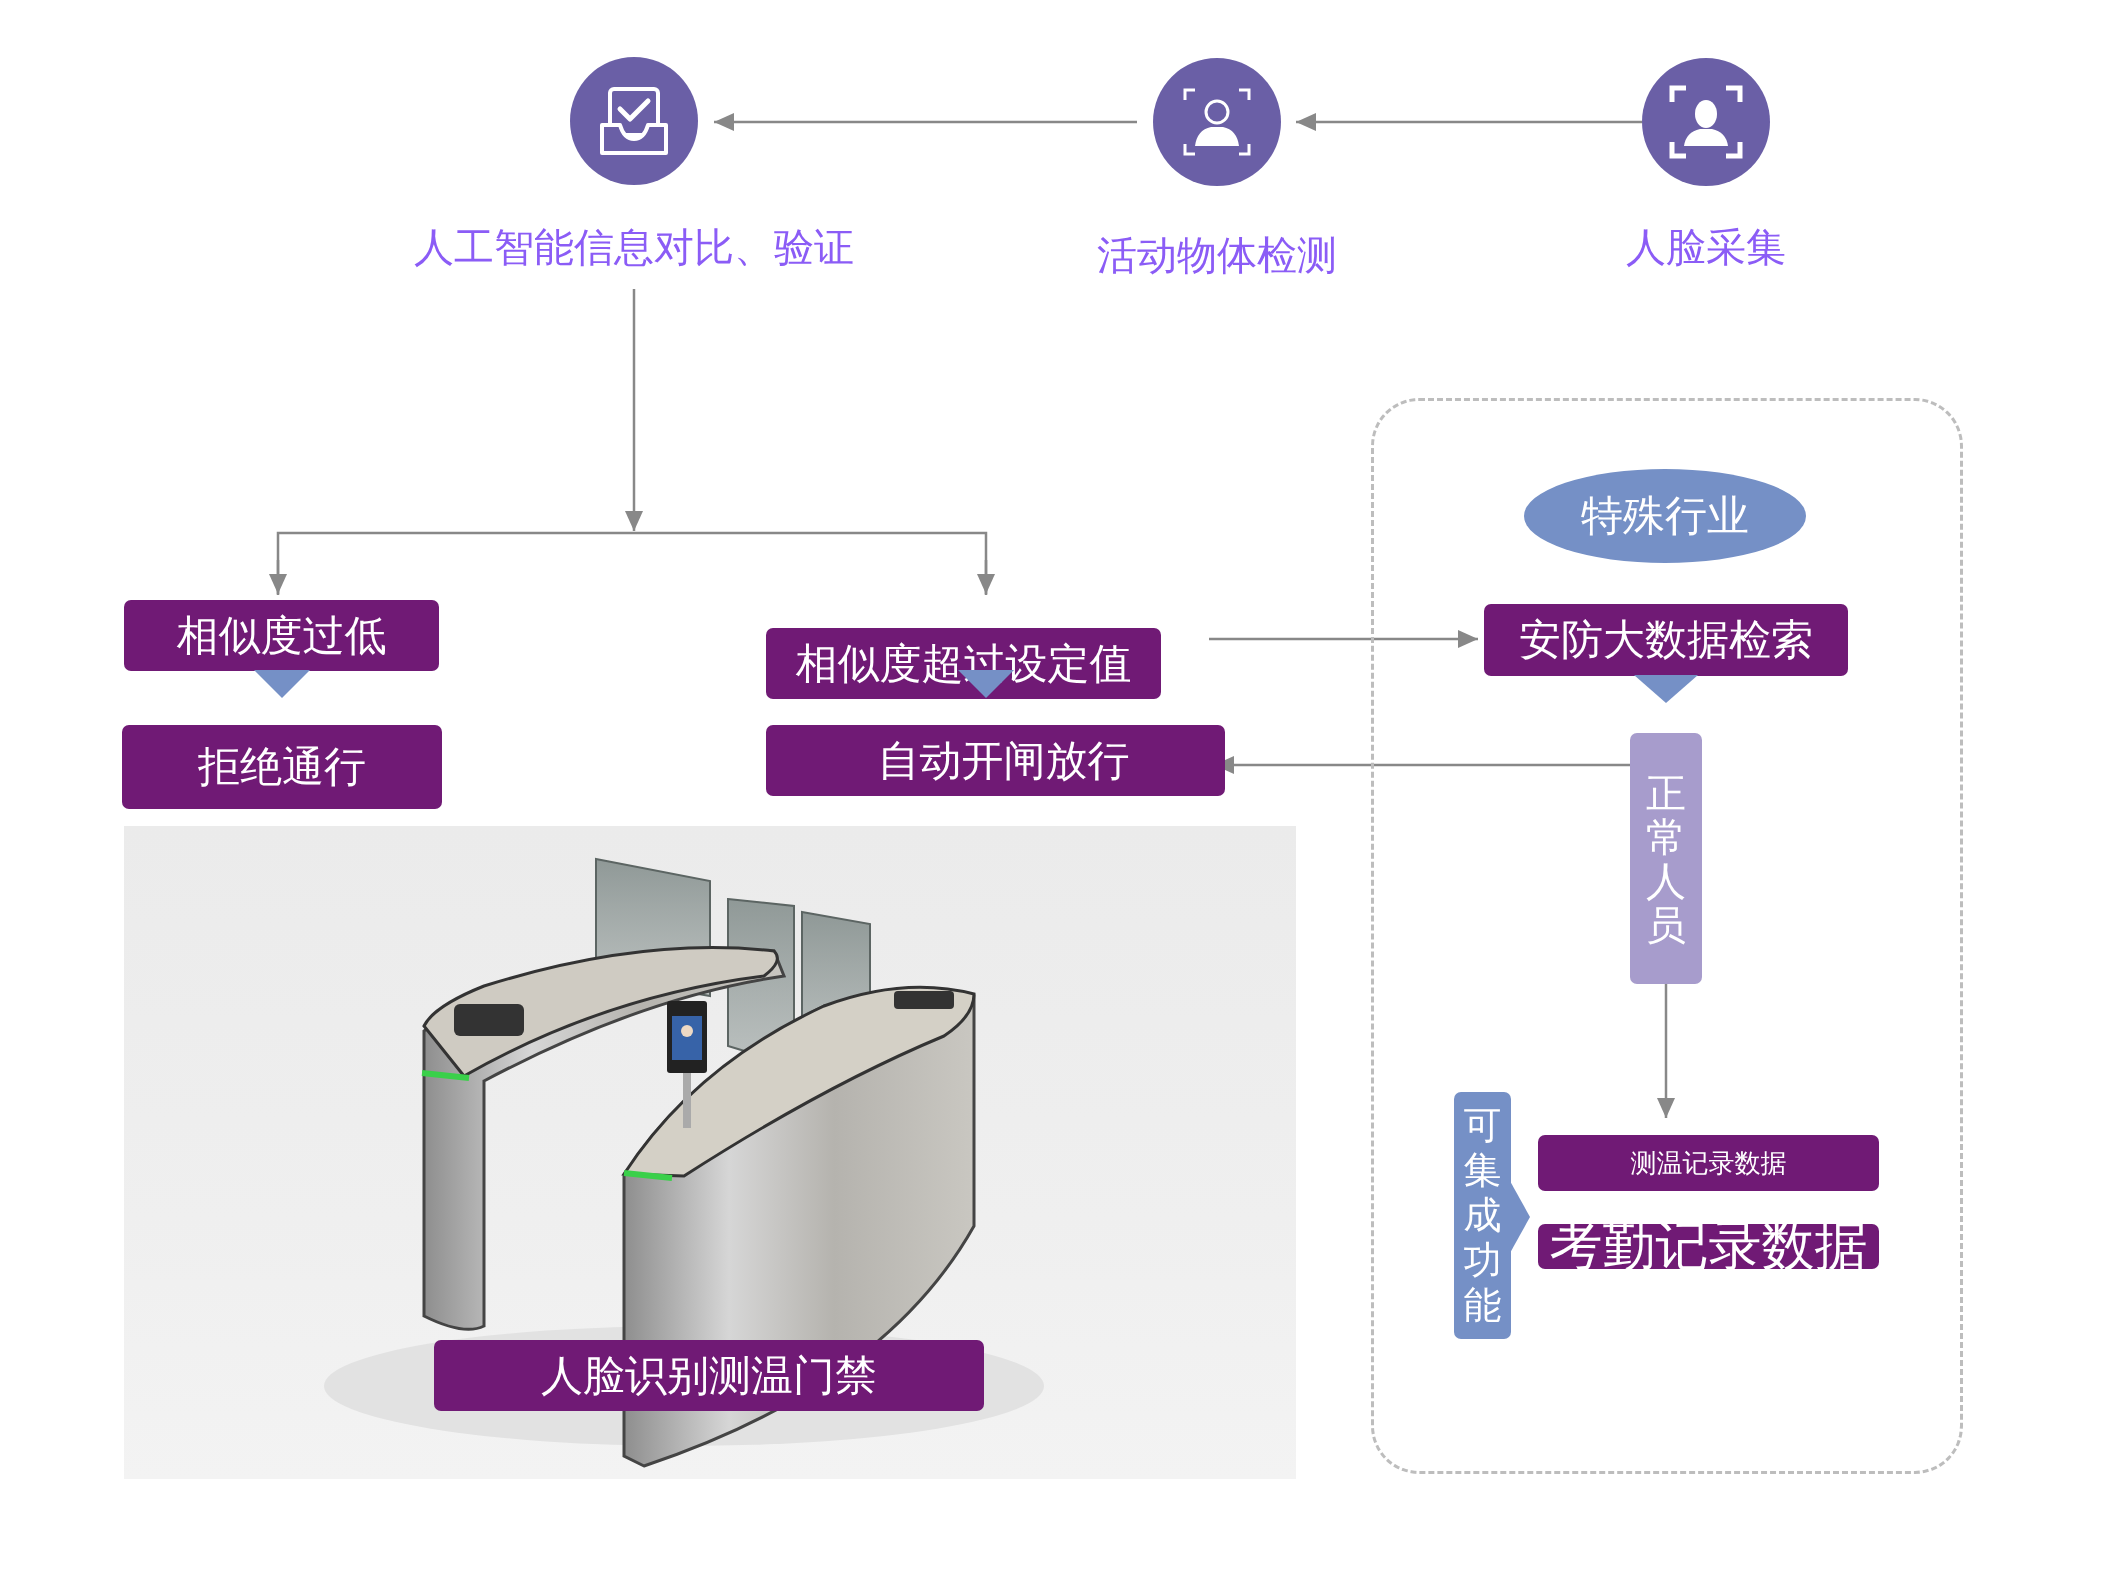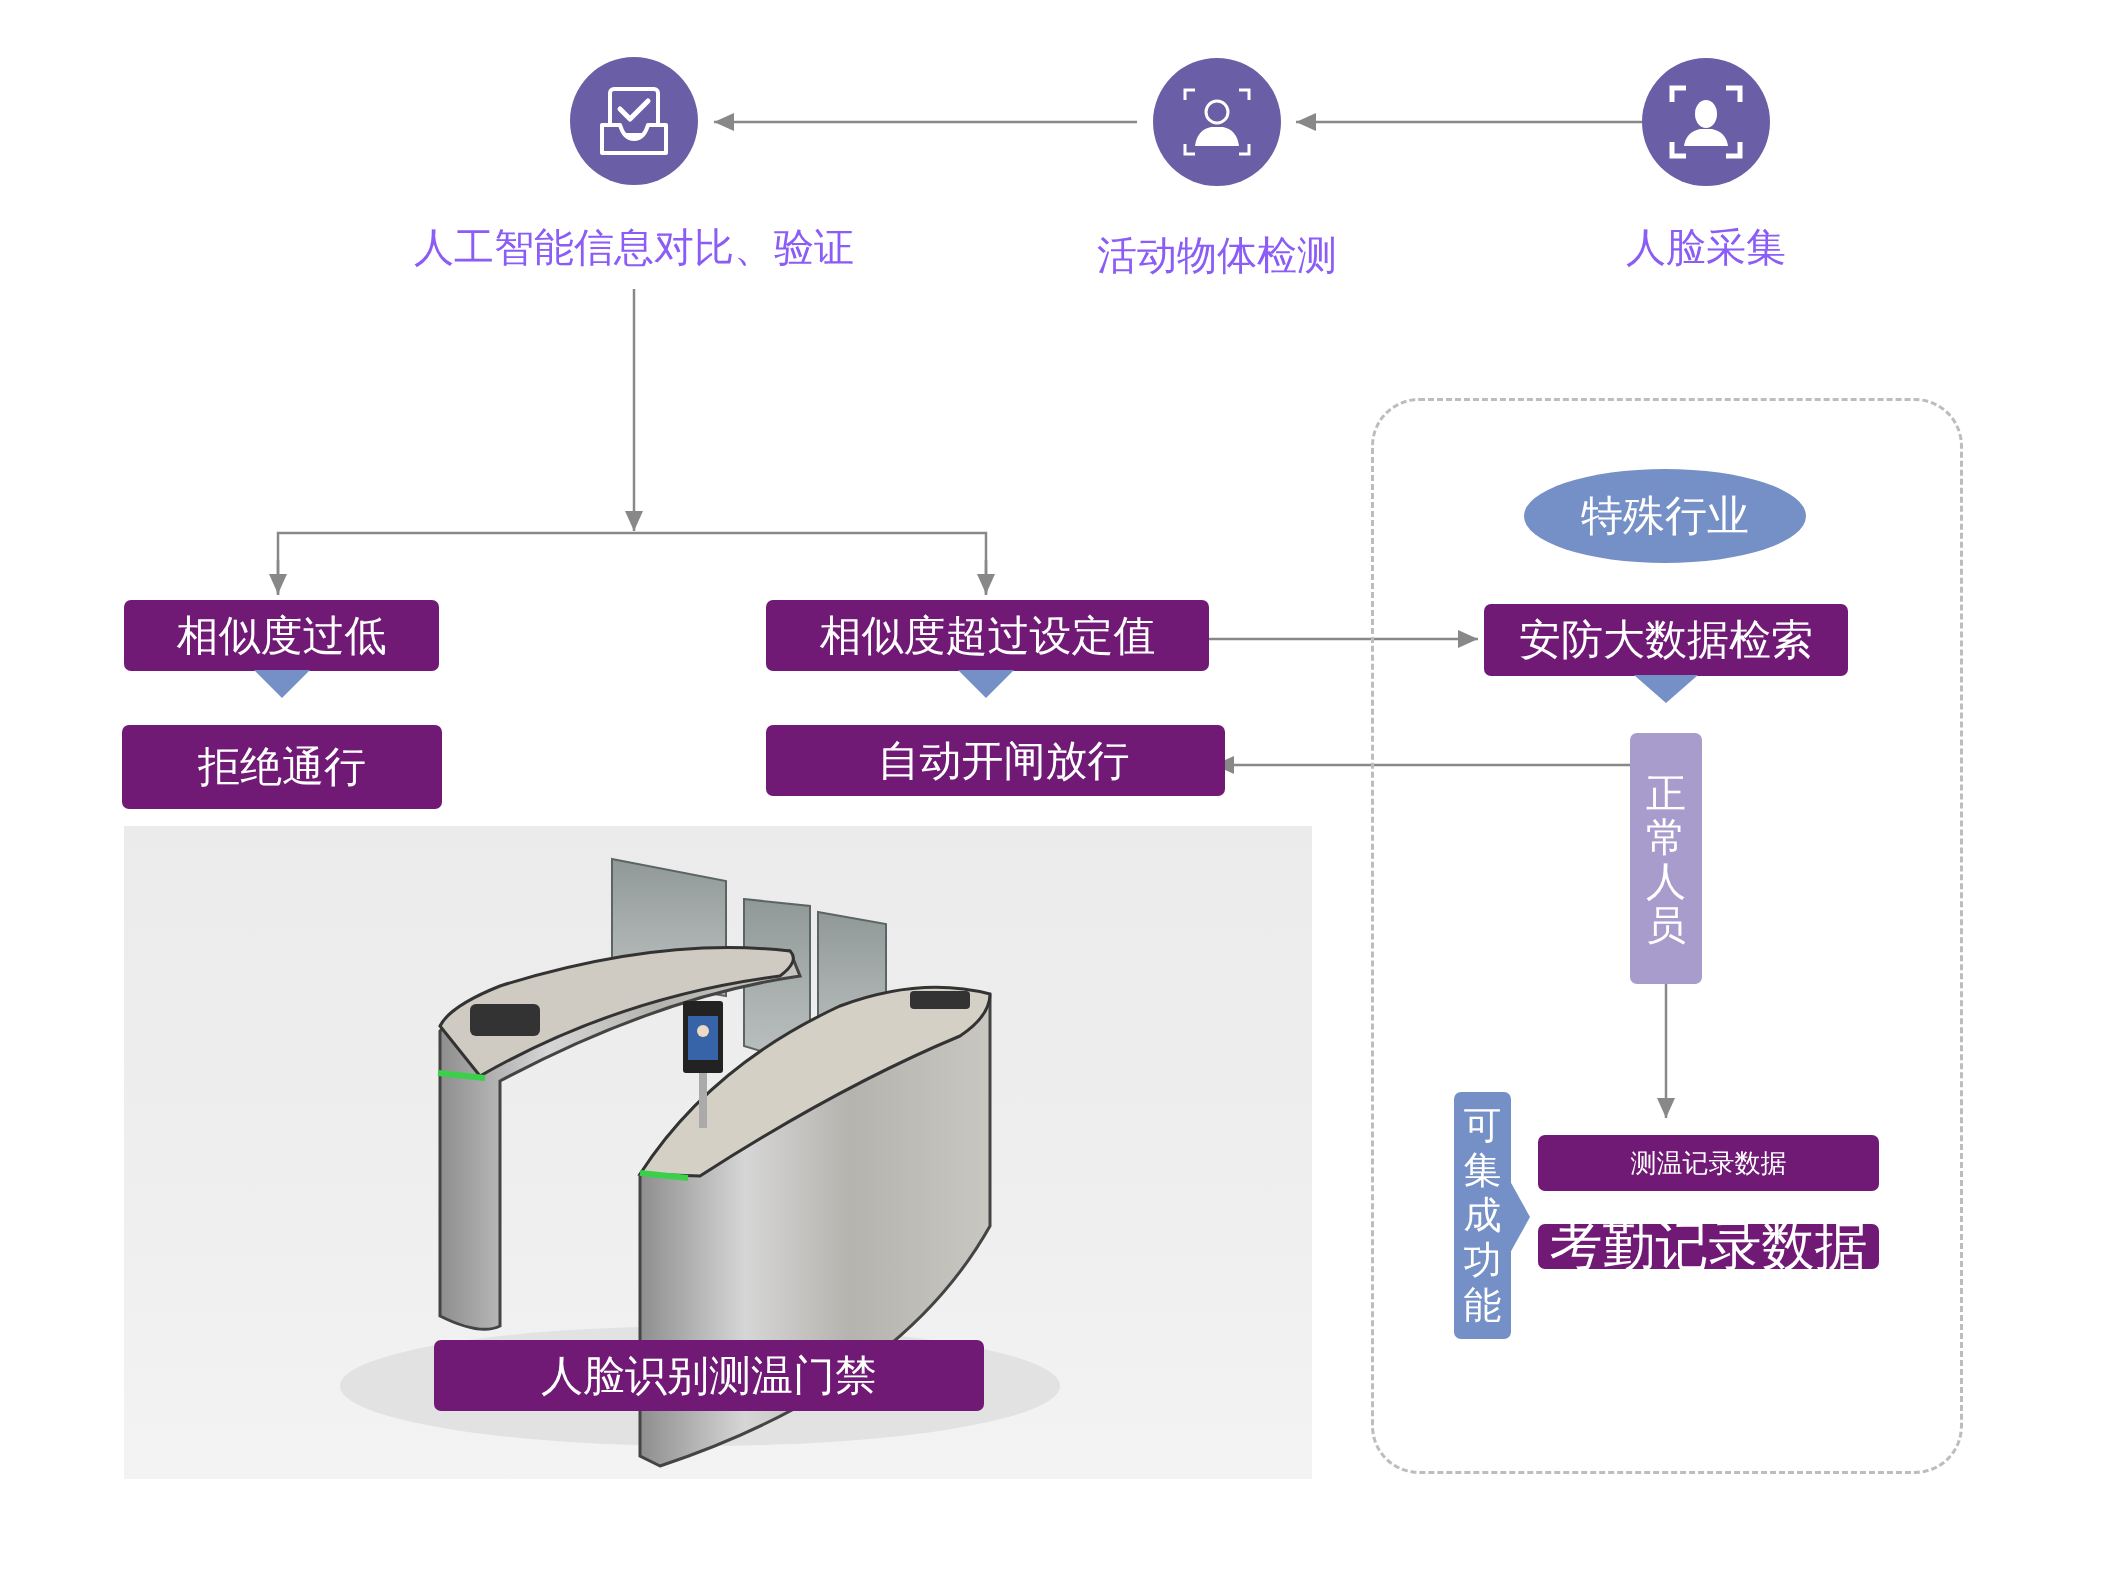--- a/index.html
+++ b/index.html
@@ -78,25 +78,25 @@
 </div>
 
 <div class="step-label" style="left:634px; top:220px;">人工智能信息对比、验证</div>
 <div class="step-label" style="left:1217px; top:228px;">活动物体检测</div>
 <div class="step-label" style="left:1706px; top:220px;">人脸采集</div>
 
 <div class="box" style="left:124px; top:600px; width:315px; height:71px;">相似度过低</div>
 <div class="pointer" style="left:254px; top:670px;"></div>
 <div class="box" style="left:122px; top:725px; width:320px; height:84px;">拒绝通行</div>
 
-<div class="box" style="left:766px; top:600px; width:443px; height:71px;">相似度超过设定值</div>
+<div class="box" style="left:766px; top:628px; width:395px; height:71px;">相似度超过设定值</div>
 <div class="pointer" style="left:958px; top:670px;"></div>
 <div class="box" style="left:766px; top:725px; width:443px; height:71px;padding-left:16px;">自动开闸放行</div>
 
-<div class="photo" style="left:124px; top:826px; width:1172px; height:653px;padding-left:16px;">
+<div class="photo" style="left:124px; top:826px; width:1172px; height:653px;">
   <svg width="1172" height="653" viewBox="0 0 1172 653">
     <defs>
       <linearGradient id="steel" x1="0" x2="1" y1="0" y2="0">
         <stop offset="0" stop-color="#8e8e8e"></stop>
         <stop offset="0.3" stop-color="#d6d6d6"></stop>
         <stop offset="0.6" stop-color="#b5b3ae"></stop>
         <stop offset="1" stop-color="#c9c7c1"></stop>
       </linearGradient>
       <linearGradient id="glass" x1="0" x2="0" y1="0" y2="1">
         <stop offset="0" stop-color="#7f8a88" stop-opacity="0.85"></stop>

